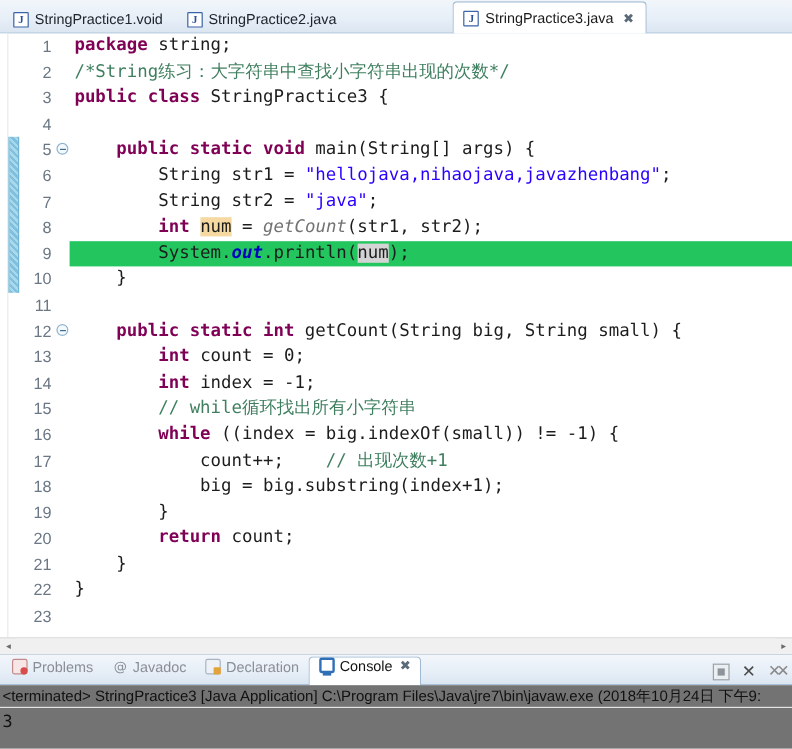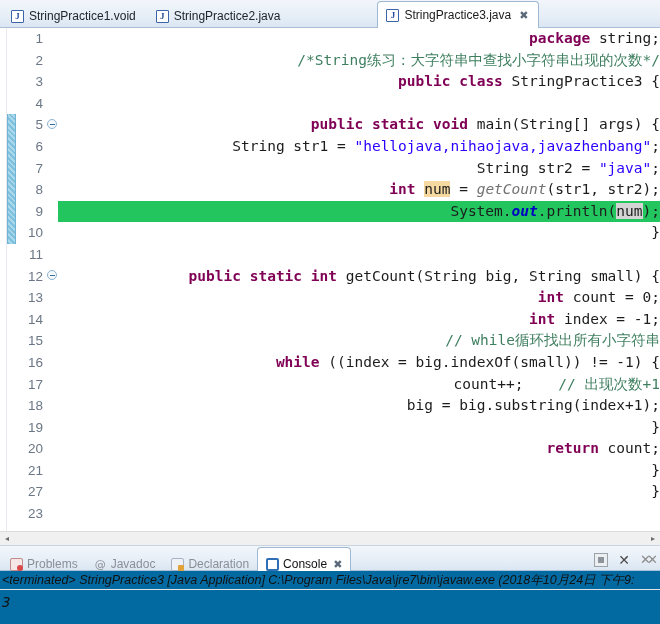--- a/index.html
+++ b/index.html
@@ -83,21 +83,21 @@
   }
 
   .gutter {
     position: absolute; left: 17px; top: 0; width: 29px; bottom: 0;
     text-align: right;
   }
   .fold {
     position: absolute; left: 46px; top: 0; width: 12px; bottom: 0;
   }
   .codecol {
-    position: absolute; left: 58px; top: 0; right: 0; bottom: 0; text-align: right;
+    position: absolute; left: 58px; top: 0; right: 0; bottom: 0;
   }
 
   .line {
     height: 21.6px; line-height: 21.6px;
     font-family: "DejaVu Sans Mono", monospace;
     font-size: 14.5px;
     white-space: pre;
   }
   .gutter .line { color: #6b7785; font-size: 13.5px; padding-right: 3px; font-family: "Liberation Sans", sans-serif; }
   .codecol .line { color: #1c1c1c; padding-left: 4px; }
@@ -144,21 +144,21 @@
     display: flex; flex-direction: column;
   }
   .viewtabs {
     height: 25px; flex: 0 0 25px;
     background: linear-gradient(to bottom, #f2f6fb 0%, #e6eef7 60%, #dbe6f2 100%);
     border-bottom: 1px solid #a8c0d8;
     display: flex; align-items: flex-end; position: relative;
     padding-left: 2px;
   }
   .vtab {
-    height: 22px; display: flex; align-items: flex-end; gap: 4px;
+    height: 22px; display: flex; align-items: flex-start; gap: 4px;
     padding: 0 8px; font-size: 12px; color: #8a8f95;
     position: relative; top: 1px; white-space: nowrap;
   }
   .vtab.active {
     color: #111; background: #ffffff;
     border: 1px solid #9fb9d4; border-bottom: none;
     border-top-left-radius: 4px; border-top-right-radius: 4px;
     height: 24px;
   }
   .vicon { width: 13px; height: 13px; flex: 0 0 13px; position: relative; }
@@ -175,22 +175,22 @@
     position: absolute; right: 6px; bottom: 3px;
     display: flex; align-items: center; gap: 9px;
   }
   .tool { width: 14px; height: 14px; position: relative; }
   .tool-stop { border: 1px solid #9aa1a8; background: #eceff2; }
   .tool-stop::after { content:""; position:absolute; left:3px; top:3px; width:6px; height:6px; background:#8d949b; }
   .tool-x { color:#4a4a4a; font-size:14px; line-height:14px; text-align:center; font-family:"DejaVu Sans",sans-serif; font-weight:bold; }
   .tool-xx { color:#8a8a8a; font-size:13px; line-height:14px; text-align:center; font-family:"DejaVu Sans",sans-serif; font-weight:bold; letter-spacing:-4px; }
 
   .consolebody {
-    flex: 1 1 auto; background: #0369a1;
-    border-top: none; position: relative; overflow: hidden; font-style: italic;
+    flex: 1 1 auto; background: #737373;
+    border-top: none; position: relative; overflow: hidden;
   }
   .conline {
     font-family: "Liberation Sans", sans-serif;
     font-size: 12.5px; line-height: 18px; color: #111;
     white-space: pre; padding-left: 2px;
   }
   .conline.out {
     font-family: "DejaVu Sans Mono", monospace;
     font-size: 14px; line-height: 20px; padding-top: 2px;
   }
@@ -240,21 +240,21 @@
           <div class="line">12</div>
           <div class="line">13</div>
           <div class="line">14</div>
           <div class="line">15</div>
           <div class="line">16</div>
           <div class="line">17</div>
           <div class="line">18</div>
           <div class="line">19</div>
           <div class="line">20</div>
           <div class="line">21</div>
-          <div class="line">27</div>
+          <div class="line">22</div>
           <div class="line">23</div>
         </div>
 
         <div class="fold">
           <div class="foldmark" style="top:91px;"></div>
           <div class="foldmark" style="top:242px;"></div>
         </div>
 
         <div class="codecol">
           <div class="line"><span class="kw">package</span> string;</div>

